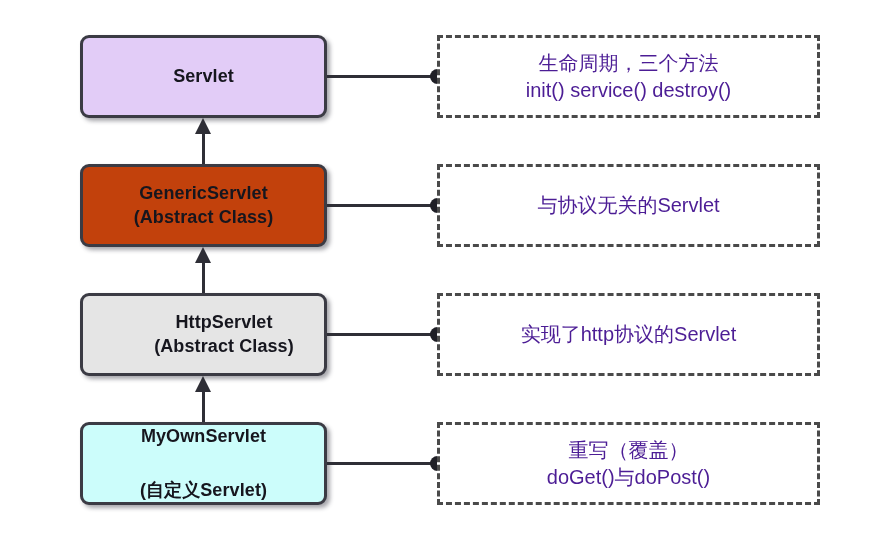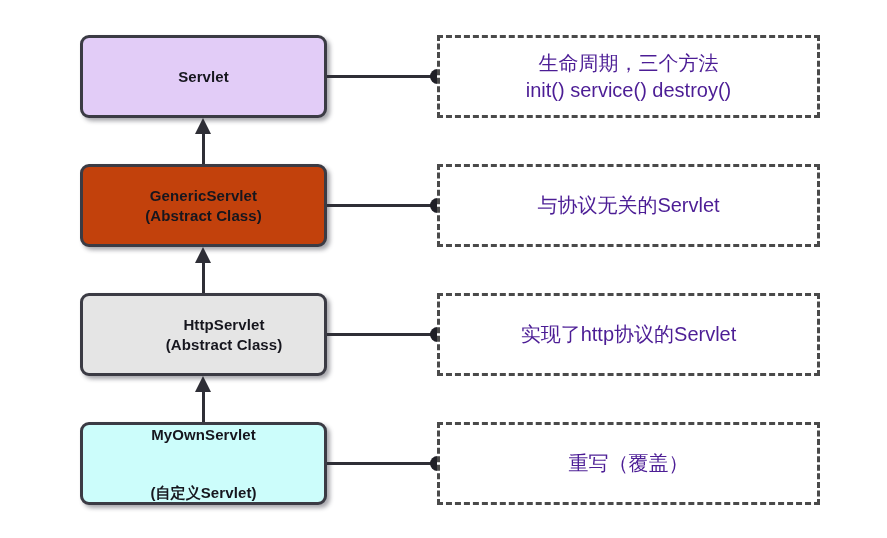--- a/index.html
+++ b/index.html
@@ -33,21 +33,21 @@
     flex-direction: column;
     align-items: center;
     justify-content: center;
     text-align: center;
     line-height: 1.28;
   }
   .class-box .line1,
   .class-box .line2 {
     display: block;
     font-weight: bold;
-    font-size: 15px;
+    font-size: 18px;
     color: #16161e;
     letter-spacing: .1px;
     white-space: nowrap;
   }
 
   .row0 { top: 35px; }
   .row1 { top: 164px; }
   .row2 { top: 293px; }
   .row3 { top: 422px; justify-content: space-between; }
 
@@ -181,15 +181,16 @@
     <span class="nline">init() service() destroy()</span>
   </div>
   <div class="note-box row2">
     <span class="nline">实现了http协议的Servlet</span>
   </div>
   <div class="note-box row1">
     <span class="nline">与协议无关的Servlet</span>
   </div>
   <div class="note-box row3">
     <span class="nline">重写（覆盖）</span>
+    <span class="nline">doGet()与doPost()</span>
   </div>
 
 </div>
 
 </body></html>

